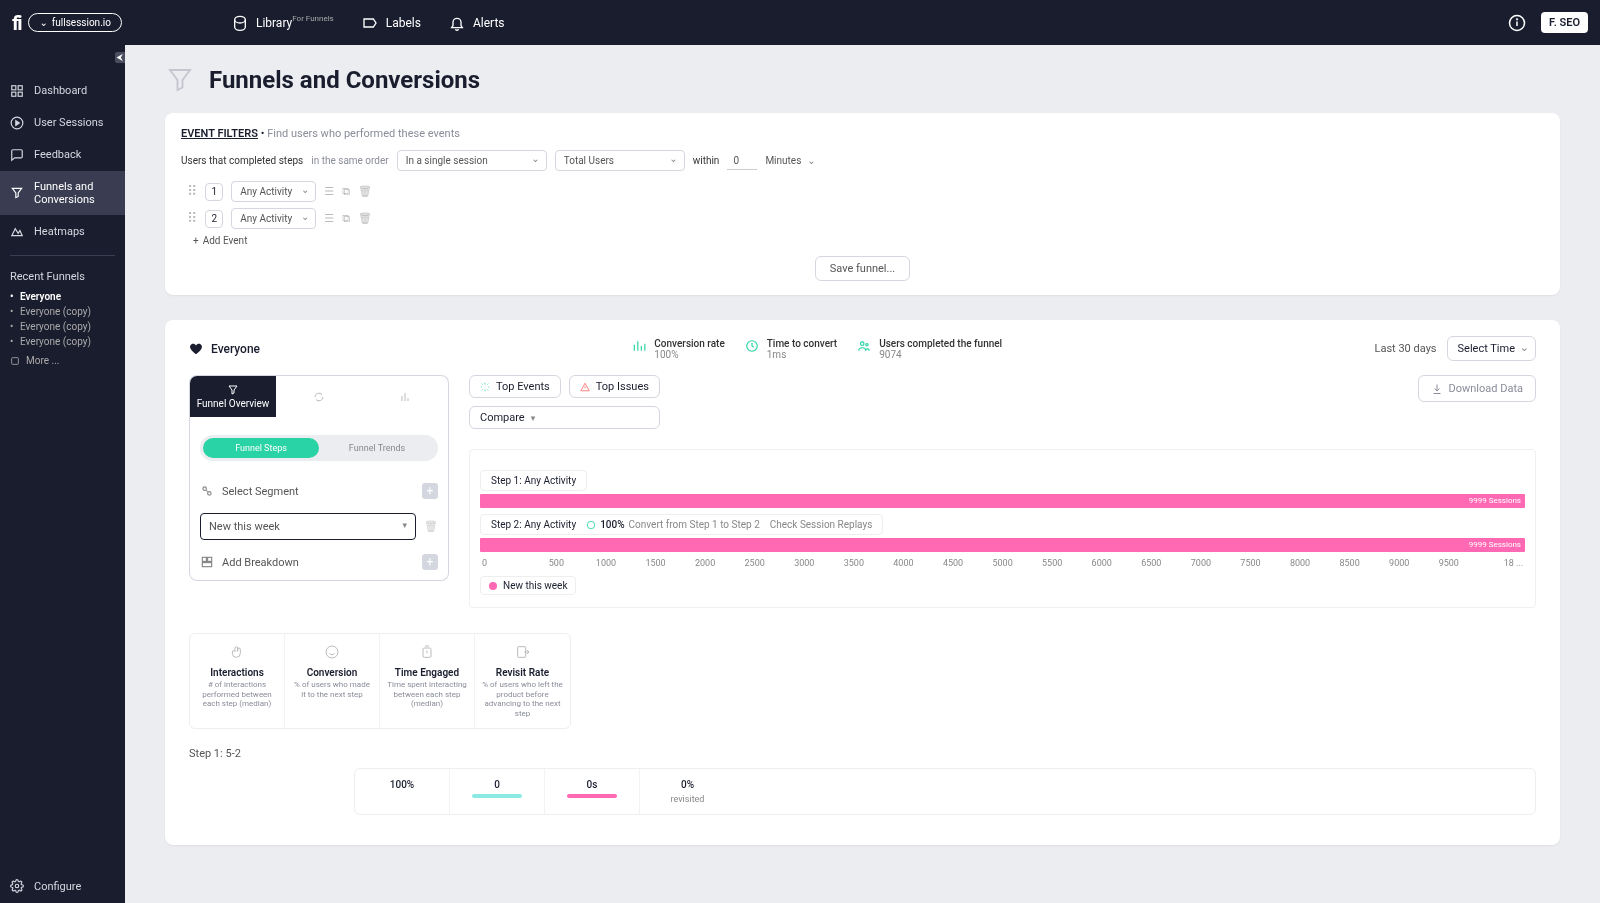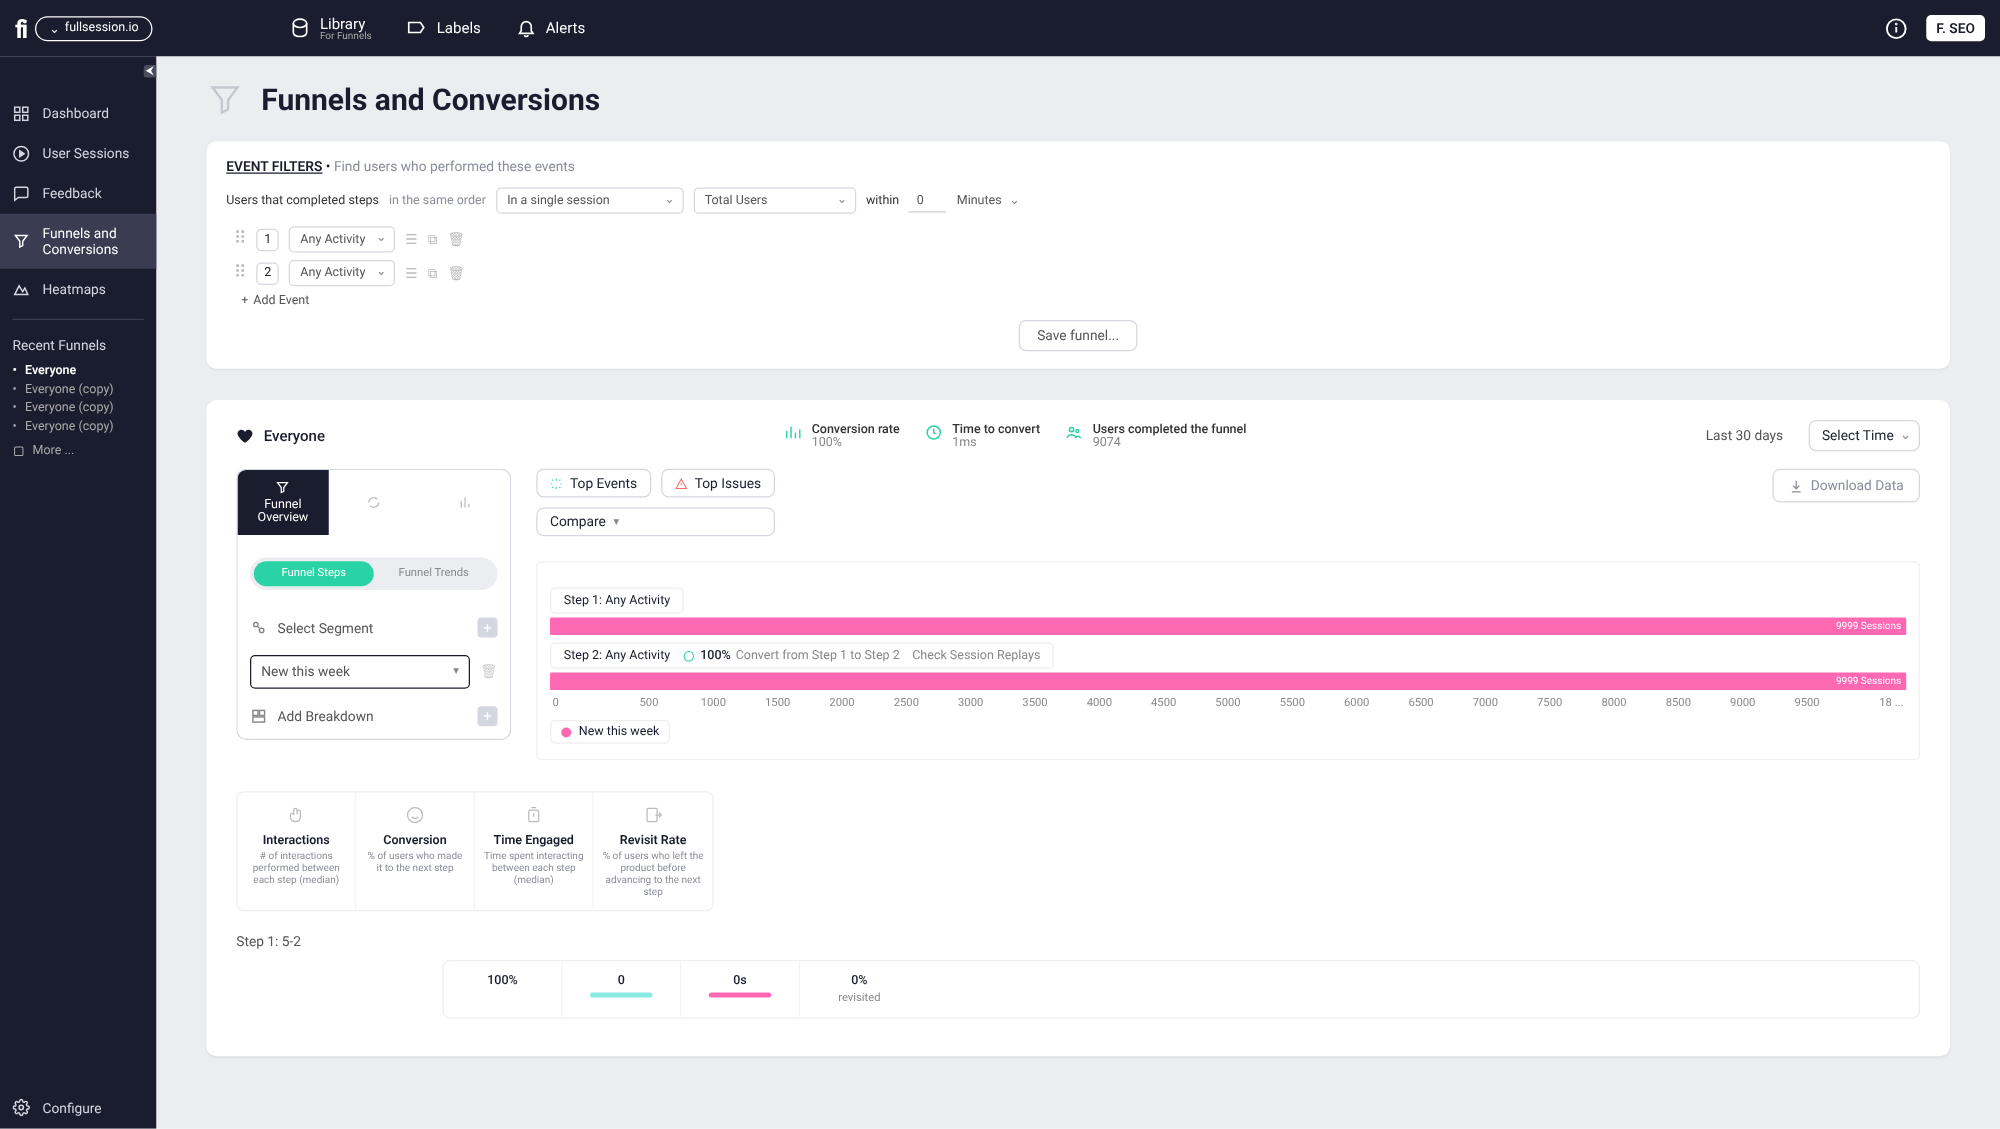--- a/index.html
+++ b/index.html
@@ -4,21 +4,21 @@
 <style>
 * { margin: 0; padding: 0; box-sizing: border-box; font-family: -apple-system, BlinkMacSystemFont, "Segoe UI", Roboto, sans-serif; }
 body { background: #ecedf1; color: #1a1d2e; font-size: 12px; }
 
 .topbar { background: #1a1d2e; height: 45px; display: flex; align-items: center; padding: 0 12px; color: #fff; position: relative; z-index: 10; }
 .logo { font-weight: 700; font-size: 20px; letter-spacing: -2px; margin-right: 8px; }
 .site-pill { border: 1px solid #fff; border-radius: 10px; padding: 3px 10px; font-size: 10px; display: flex; align-items: center; gap: 4px; }
 .top-nav { display: flex; gap: 28px; margin-left: 110px; }
 .top-nav-item { display: flex; align-items: center; gap: 8px; font-size: 12px; color: #fff; }
 .top-nav-item .sub { font-size: 8px; color: #aaa; line-height: 0.8; }
-.top-nav-item .stack { display:flex; flex-direction:column; justify-content:center; }
+.top-nav-item .stack { display:flex; flex-direction:row; justify-content:center; }
 .top-right { margin-left: auto; display: flex; align-items: center; gap: 15px; }
 .user-badge { background: #fff; color: #1a1d2e; border-radius: 4px; padding: 4px 8px; font-size: 11px; font-weight: 600; }
 
 .layout { display: flex; min-height: calc(100vh - 45px); }
 .sidebar { width: 125px; background: #1a1d2e; color: #fff; display: flex; flex-direction: column; font-size: 11px; position:relative; }
 .collapse-chip { position: absolute; right: 0; top: 7px; background:#4a4d5e; color:#fff; font-size:9px; padding:0 2px; border-radius:2px 0 0 2px; }
 .sidebar-section { padding: 30px 0 0; }
 .sb-item { display: flex; align-items: center; gap: 10px; padding: 9px 10px; cursor: pointer; color: #d5d7e0; }
 .sb-item.active { background: #3a3d52; color: #fff; }
 .sb-item svg { flex-shrink:0; }
@@ -59,27 +59,27 @@
 .save-btn { border:1px solid #d5d7e0; border-radius:6px; padding:5px 14px; font-size:11px; color:#555; background:#fff; cursor:pointer; }
 
 .report-card { padding: 0 0 30px; }
 .report-top { display:flex; align-items:center; padding: 16px 24px 4px; gap:20px;}
 .everyone { display:flex; align-items:center; gap:8px; font-size:12px; font-weight:500;}
 .metrics { margin-left:auto; display:flex; gap:20px; align-items:flex-start; }
 .metric { display:flex; gap:8px; align-items:flex-start;}
 .metric svg { margin-top:1px; }
 .metric .lab { font-size:10px; color:#333; font-weight:500;}
 .metric .val { font-size:10px; color:#888; }
-.time-ctrl { margin-left:auto; display:flex; align-items:center; gap:20px; }
+.time-ctrl { margin-left:auto; display:flex; align-items:center; gap:10px; }
 .time-lbl { font-size:11px; color:#555; }
 .time-sel { border:1px solid #d5d7e0; border-radius:6px; padding:5px 20px 5px 10px; font-size:11px; position:relative; }
 .time-sel::after { content:"⌄"; position:absolute; right:6px; top:4px; color:#888;}
 
 .report-body { display:flex; gap:20px; padding: 10px 24px 0;}
-.left-panel { width:220px; flex-shrink:0;}
+.left-panel { width:260px; flex-shrink:0;}
 .tabs { display:flex; border-radius:8px 8px 0 0; overflow:hidden; border:1px solid #d5d7e0; border-bottom:none;}
 .tab { flex:1; padding:8px 4px; font-size:10px; text-align:center; display:flex; flex-direction:column; align-items:center; justify-content:center; gap:2px; cursor:pointer; min-height:36px;}
 .tab.active { background:#1a1d2e; color:#fff; }
 .tab svg { height:12px; }
 .subtabs { display:flex; background:#ecedf1; border-radius:20px; padding:3px; margin:8px 0;}
 .subtab { flex:1; text-align:center; padding:5px 0; font-size:9px; color:#888; border-radius:20px; cursor:pointer;}
 .subtab.active { background:#29d3a5; color:#fff;}
 .panel-box { border:1px solid #d5d7e0; border-radius: 0 0 8px 8px; padding:10px; display:flex; flex-direction:column; gap:14px; border-top:none;}
 .panel-row { display:flex; align-items:center; gap:8px; font-size:11px; color:#555; position:relative;}
 .panel-row .plus { background:#d5d7e0; color:#fff; width:16px; height:16px; border-radius:3px; display:flex; align-items:center; justify-content:center; font-size:12px; margin-left:auto;}

